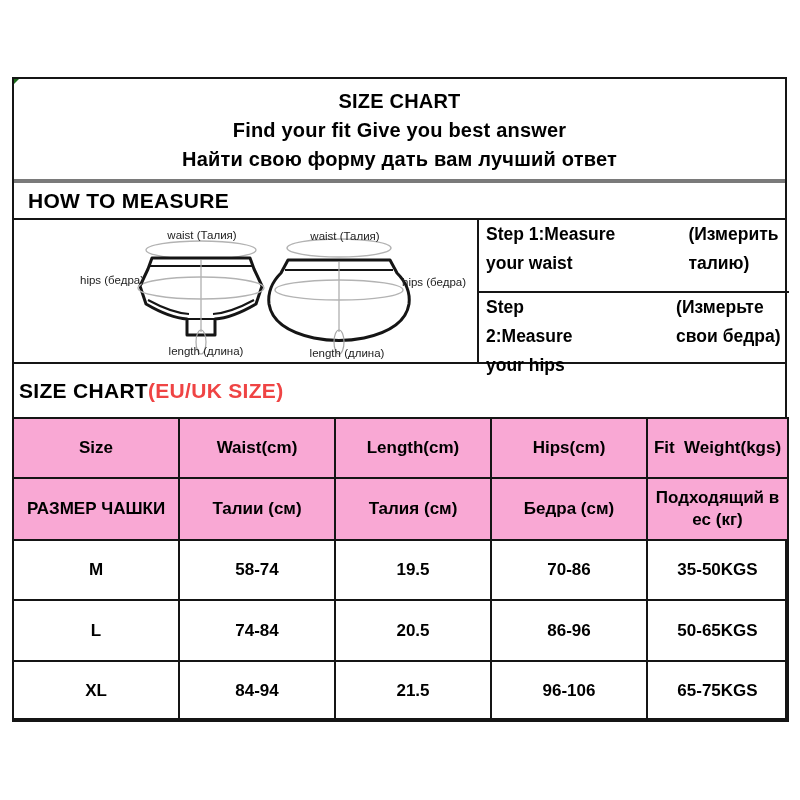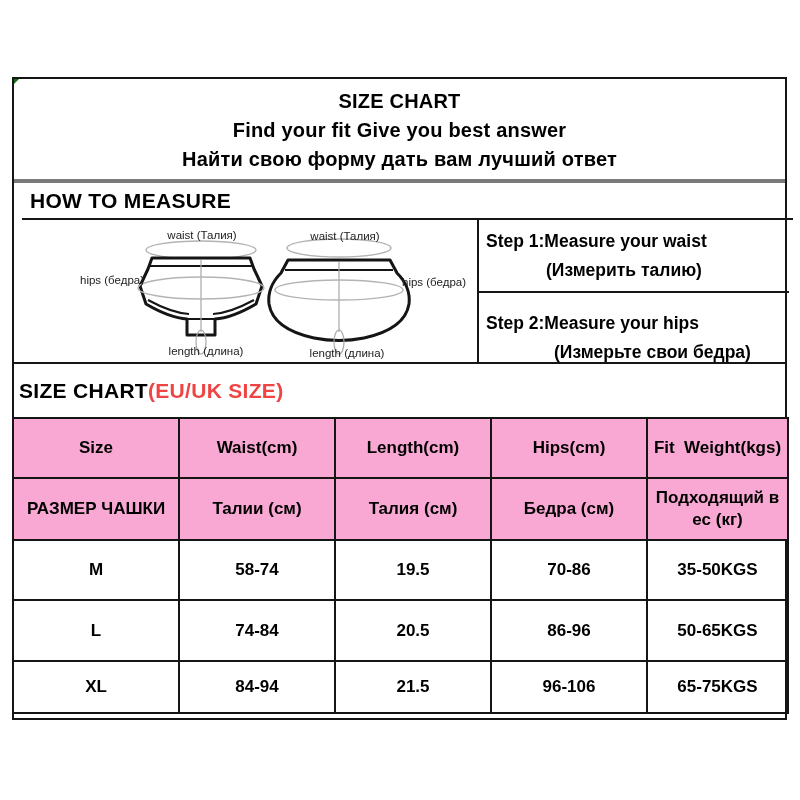--- a/index.html
+++ b/index.html
@@ -19,41 +19,41 @@
   
   .title-block{
     position:absolute;left:0;top:0;width:100%;height:104px;box-sizing:border-box;
     border-bottom:4px solid #7a7a7a;
     display:flex;flex-direction:column;justify-content:space-evenly;align-items:center;
     text-align:center;padding:4px 0 2px;
   }
   .title-line{font-size:20px;line-height:22px;letter-spacing:.2px;}
   
   .htm-heading{
-    position:absolute;left:8px;top:104px;width:100%;height:37px;box-sizing:border-box;
+    position:absolute;left:0;top:104px;width:100%;height:37px;box-sizing:border-box;
     border-bottom:2px solid #151515;display:flex;align-items:center;
-    padding-left:8px;font-size:21px;letter-spacing:.3px;
+    padding-left:14px;font-size:21px;letter-spacing:.3px;
   }
   
   .measure{
     position:absolute;left:0;top:141px;width:100%;height:144px;box-sizing:border-box;
     border-bottom:2px solid #151515;
   }
   .diagrams{position:absolute;left:0;top:0;width:463px;height:142px;margin-left:20px;}
   .dlabel{
     position:absolute;font-size:11.5px;font-weight:normal;color:#222;
     white-space:nowrap;line-height:12px;
   }
   .center-x{transform:translateX(-50%);}
   .steps{
     position:absolute;left:463px;top:0;width:312px;height:142px;box-sizing:border-box;
     border-left:2px solid #151515;
   }
   .step{
-    box-sizing:border-box;display:flex;flex-direction:column;justify-content:center;
+    box-sizing:border-box;display:flex;justify-content:center;
     font-size:17.5px;line-height:29px;padding-left:7px;
   }
   .step-1{height:73px;border-bottom:2px solid #151515;}
   .step-2{height:89px;}
   .step .ru-1{padding-left:60px;}
   .step .ru-2{padding-left:68px;}
   
   .sc-heading{
     position:absolute;left:0;top:285px;width:100%;height:53px;box-sizing:border-box;
     display:flex;align-items:center;padding-left:5px;font-size:21px;letter-spacing:.3px;
@@ -166,21 +166,21 @@
           <td>70-86</td>
           <td>35-50KGS</td>
         </tr>
         <tr style="height:61px">
           <td>L</td>
           <td>74-84</td>
           <td>20.5</td>
           <td>86-96</td>
           <td>50-65KGS</td>
         </tr>
-        <tr style="height:52px">
+        <tr style="height:60px">
           <td>XL</td>
           <td>84-94</td>
           <td>21.5</td>
           <td>96-106</td>
           <td>65-75KGS</td>
         </tr>
       </tbody>
     </table>
   </div>
 </div>

